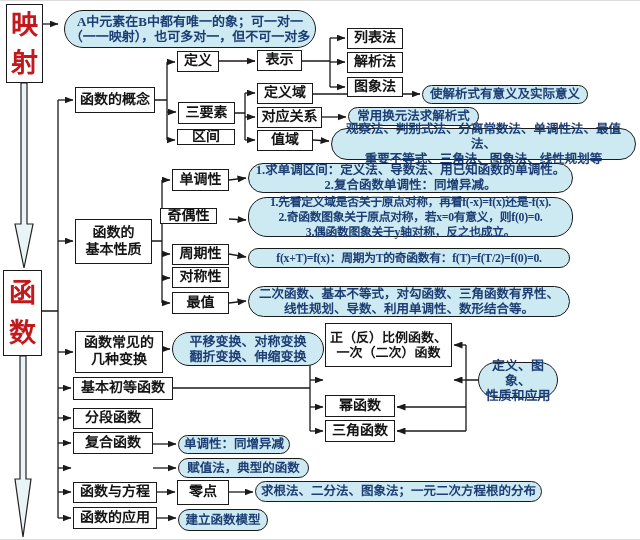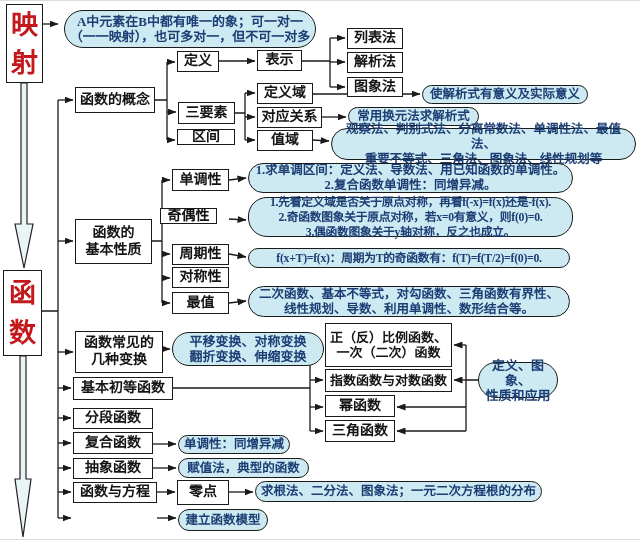--- a/index.html
+++ b/index.html
@@ -146,29 +146,28 @@
   <div class="node callout" style="left:248px;top:285px;width:322px;height:31px">二次函数、基本不等式，对勾函数、三角函数有界性、
 线性规划、导数、利用单调性、数形结合等。</div>
 
   <div class="node box" style="left:75px;top:330px;width:88px;height:42px">函数常见的
 几种变换</div>
   <div class="node callout fs13" style="left:172px;top:331px;width:152px;height:34px">平移变换、对称变换
 翻折变换、伸缩变换</div>
   <div class="node box" style="left:73px;top:376px;width:100px;height:23px">基本初等函数</div>
   <div class="node box fs13" style="left:325px;top:322px;width:127px;height:44px">正（反）比例函数、
 一次（二次）函数</div>
-  <div class="node box fs13" style="left:325px;top:368px;width:127px;height:23px">指数函数与对数函数</div>
   <div class="node box" style="left:325px;top:394px;width:70px;height:22px">幂函数</div>
   <div class="node box" style="left:325px;top:419px;width:70px;height:22px">三角函数</div>
   <div class="node callout fs13" style="left:478px;top:361px;width:80px;height:36px">定义、图象、
 性质和应用</div>
 
   <div class="node box" style="left:73px;top:407px;width:80px;height:21px">分段函数</div>
   <div class="node box" style="left:73px;top:431px;width:80px;height:22px">复合函数</div>
   <div class="node callout" style="left:178px;top:434px;width:112px;height:19px">单调性：同增异减</div>
-  <div class="node box" style="left:73px;top:457px;width:80px;height:21px">抽象函数</div>
   <div class="node callout" style="left:178px;top:457px;width:131px;height:20px">赋值法，典型的函数</div>
   <div class="node box" style="left:73px;top:481px;width:84px;height:21px">函数与方程</div>
   <div class="node box" style="left:177px;top:479px;width:52px;height:25px">零点</div>
   <div class="node callout" style="left:255px;top:480px;width:287px;height:21px">求根法、二分法、图象法；一元二次方程根的分布</div>
+  <div class="node box" style="left:73px;top:506px;width:84px;height:22px">函数的应用</div>
   <div class="node callout" style="left:178px;top:508px;width:90px;height:22px">建立函数模型</div>
 
 </div>
 
 </body></html>

